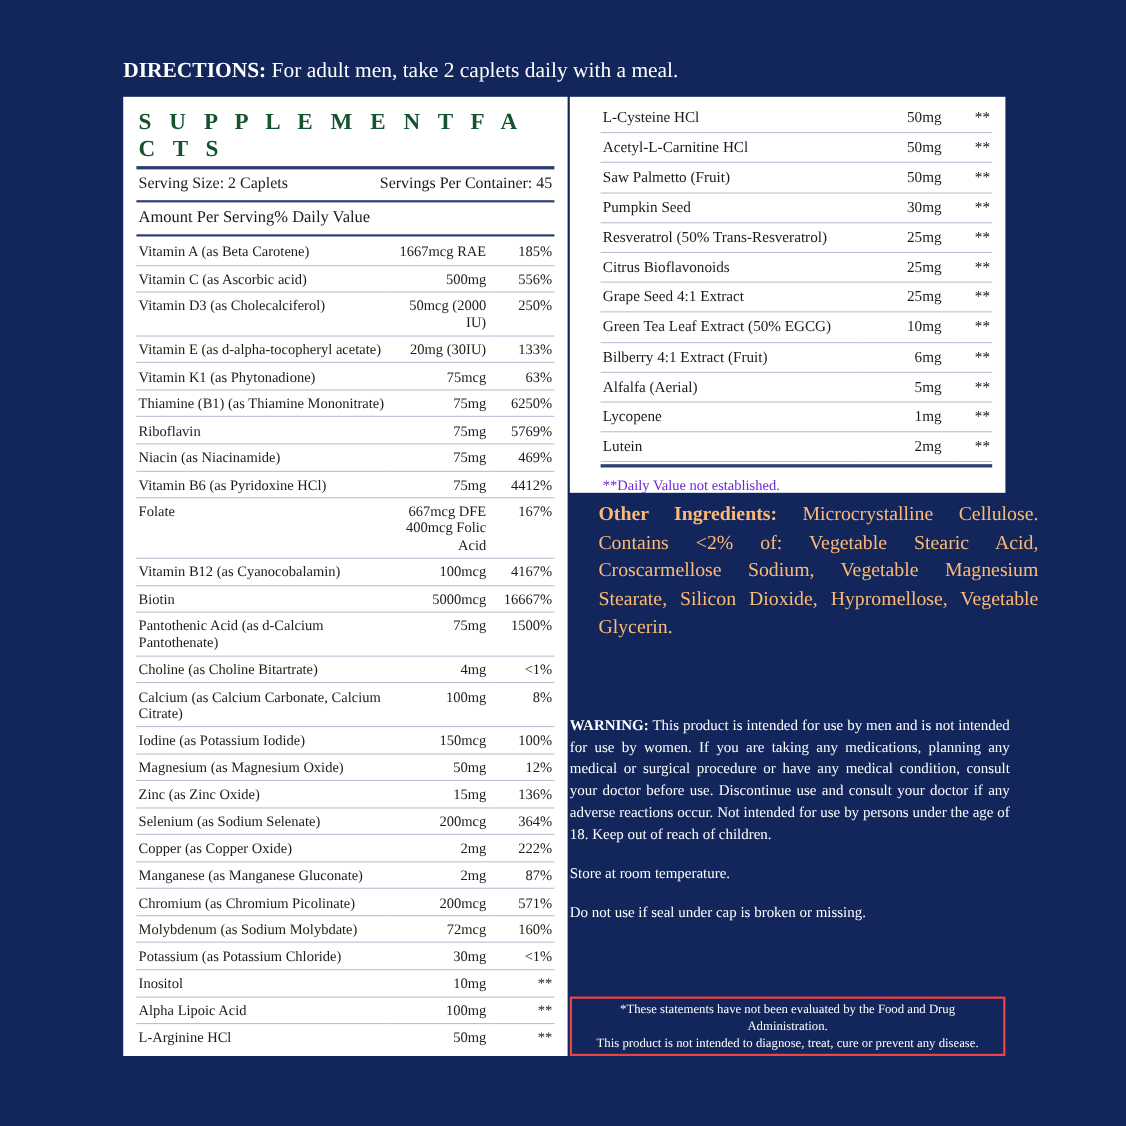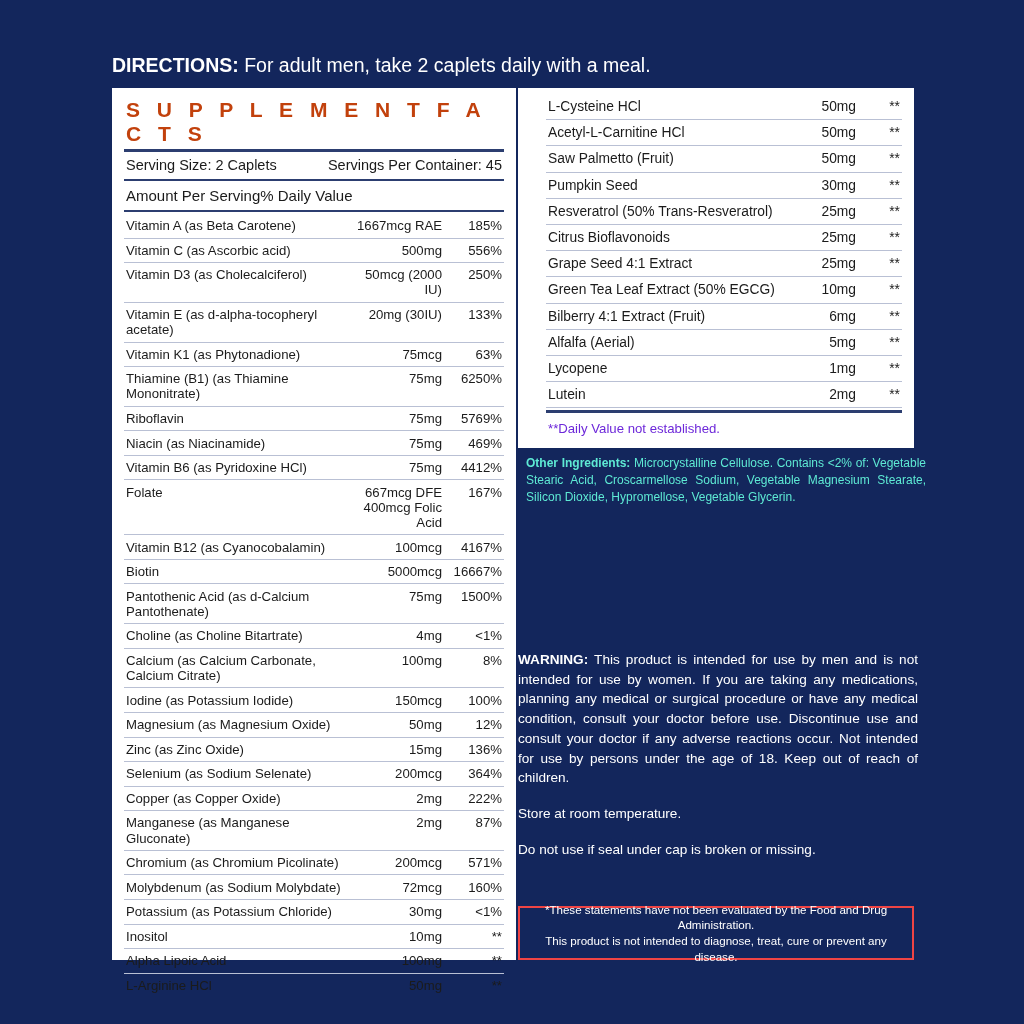--- a/index.html
+++ b/index.html
@@ -11,20 +11,21 @@
     height: 1024px;
     background: #13265c;
     font-family: "Liberation Sans", sans-serif;
     color: #ffffff;
     overflow: hidden;
   }
   .page {
     position: relative;
     width: 1024px;
     height: 1024px;
+    font-family: Liberation Serif, serif;
   }
 
   
   .directions {
     position: absolute;
     left: 112px;
     top: 54px;
     font-size: 19.5px;
     color: #ffffff;
     white-space: nowrap;
@@ -64,21 +65,21 @@
     height: 54px;
     padding: 8px 10px;
   }
 
   
   .sf-title {
     font-size: 21px;
     font-weight: bold;
     letter-spacing: 5.5px;
     text-align: left;
-    color: #c2410c;
+    color: #14532d;
     margin: 2px 0 3px 2px;
   }
   .rule-heavy {
     border-top: 3px solid #2c3e70;
     margin: 2px 0;
   }
   .rule-med {
     border-top: 2px solid #2c3e70;
     margin: 2px 0;
   }
@@ -133,26 +134,26 @@
   table.nutri2 td.dv { text-align: right; width: 30px; }
   .dv-note {
     font-size: 13.2px;
     padding: 6px 2px 0 2px;
     color: #6d28d9;
   }
 
   
   .other-ing {
     position: absolute;
-    left: 526px;
+    left: 544px;
     top: 455px;
     width: 400px;
-    font-size: 12px;
+    font-size: 18px;
     line-height: 1.42;
-    color: #5eead4;
+    color: #fdba74;
     text-align: justify;
   }
   .other-ing b { font-weight: bold; }
 
   .warning {
     position: absolute;
     left: 518px;
     top: 650px;
     width: 400px;
     font-size: 13.6px;

